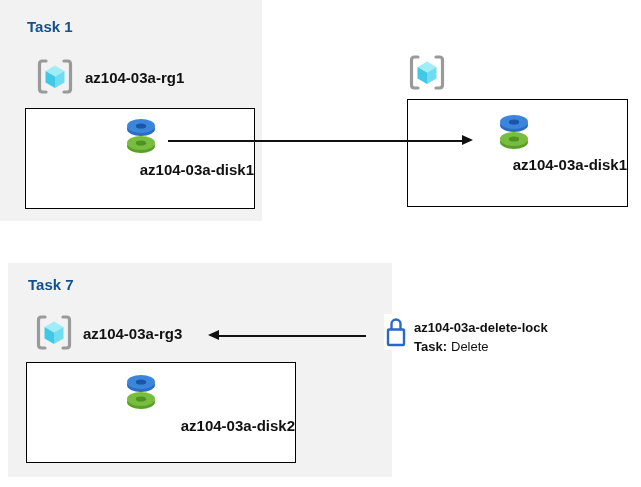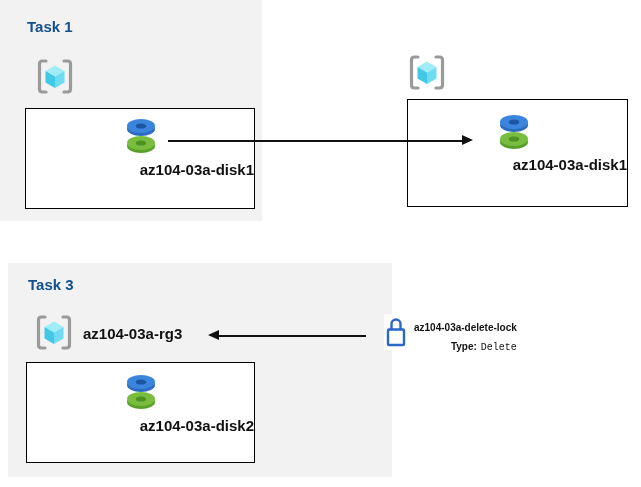--- a/index.html
+++ b/index.html
@@ -59,46 +59,46 @@
     border-bottom:5.5px solid transparent;
     border-right:11px solid var(--ink);
   }
   .lock-chip{
     position:absolute;
     background:#fff;
     display:flex;align-items:center;justify-content:center;
   }
   .lock-text{
     position:absolute;
-    font-size:10px;line-height:19px;color:var(--ink);
+    font-size:13px;line-height:19px;color:var(--ink);
     white-space:nowrap;
-    text-align:right;
   }
   .lock-text .name{font-weight:bold;display:block;}
   .lock-text .type-label{font-weight:bold;}
-  .lock-text .type-value{font-weight:normal;margin-left:4px;font-family:Liberation Mono, monospace;}
+  .lock-text .type-value{font-weight:normal;margin-left:4px;}
 </style>
 </head>
 <body>
 
 <div class="canvas">
 
   <div class="panel" style="left:0;top:2;width:262px;height:221px">
     <div class="task-title" style="left:27px;top:18px">Task 1</div>
   </div>
 
   <span class="icon" style="left:35px;top:57px;width:40px;height:39px">
     <svg width="40" height="39" viewBox="0 0 40 39">
       <path d="M11 4 H7.5 Q4.5 4 4.5 7 V32 Q4.5 35 7.5 35 H11" fill="none" stroke="#9a9a9a" stroke-width="3.2" stroke-linecap="round"></path>
       <path d="M29 4 H32.5 Q35.5 4 35.5 7 V32 Q35.5 35 32.5 35 H29" fill="none" stroke="#9a9a9a" stroke-width="3.2" stroke-linecap="round"></path>
       <polygon points="20,8.5 29.5,14 20,19.5 10.5,14" fill="#a0edf8"></polygon>
       <polygon points="10.5,14 20,19.5 20,31 10.5,25.5" fill="#41c8e5"></polygon>
       <polygon points="29.5,14 20,19.5 20,31 29.5,25.5" fill="#6fdcf1"></polygon>
     </svg>
   </span>
+  <div class="rg-label" style="left:85px;top:69px">az104-03a-rg1</div>
 
   <div class="resource-box" style="left:25px;top:108px;width:230px;height:101px">
     <span class="icon" style="left:98px;top:7px;width:34px;height:38px">
       <svg width="34" height="38" viewBox="0 0 34 38">
         <ellipse cx="17" cy="13" rx="14" ry="7" fill="#2b6cc0"></ellipse>
         <ellipse cx="17" cy="10" rx="14" ry="7" fill="#3b85dd"></ellipse>
         <ellipse cx="17" cy="10" rx="5.2" ry="2.6" fill="#1c55a4"></ellipse>
         <ellipse cx="17" cy="30" rx="14" ry="7" fill="#59a02a"></ellipse>
         <ellipse cx="17" cy="27" rx="14" ry="7" fill="#79bd3f"></ellipse>
         <ellipse cx="17" cy="27" rx="5.2" ry="2.6" fill="#4c9323"></ellipse>
@@ -129,35 +129,35 @@
         <ellipse cx="17" cy="27" rx="5.2" ry="2.6" fill="#4c9323"></ellipse>
       </svg>
     </span>
     <div class="disk-label" style="top:56px">az104-03a-disk1</div>
   </div>
 
   <div class="arrow-line" style="left:168px;top:140px;width:295px"></div>
   <div class="head-right" style="left:462px;top:135.25px"></div>
 
   <div class="panel" style="left:8px;top:263px;width:384px;height:214px">
-    <div class="task-title" style="left:20px;top:13px">Task 3</div>
+    <div class="task-title" style="left:20px;top:13px">Task 7</div>
   </div>
 
   <span class="icon" style="left:34px;top:313px;width:40px;height:39px">
     <svg width="40" height="39" viewBox="0 0 40 39">
       <path d="M11 4 H7.5 Q4.5 4 4.5 7 V32 Q4.5 35 7.5 35 H11" fill="none" stroke="#9a9a9a" stroke-width="3.2" stroke-linecap="round"></path>
       <path d="M29 4 H32.5 Q35.5 4 35.5 7 V32 Q35.5 35 32.5 35 H29" fill="none" stroke="#9a9a9a" stroke-width="3.2" stroke-linecap="round"></path>
       <polygon points="20,8.5 29.5,14 20,19.5 10.5,14" fill="#a0edf8"></polygon>
       <polygon points="10.5,14 20,19.5 20,31 10.5,25.5" fill="#41c8e5"></polygon>
       <polygon points="29.5,14 20,19.5 20,31 29.5,25.5" fill="#6fdcf1"></polygon>
     </svg>
   </span>
   <div class="rg-label" style="left:83px;top:325px">az104-03a-rg3</div>
 
-  <div class="resource-box" style="left:26px;top:362px;width:229px;height:101px">
+  <div class="resource-box" style="left:26px;top:362px;width:270px;height:101px">
     <span class="icon" style="left:97px;top:9px;width:34px;height:38px">
       <svg width="34" height="38" viewBox="0 0 34 38">
         <ellipse cx="17" cy="13" rx="14" ry="7" fill="#2b6cc0"></ellipse>
         <ellipse cx="17" cy="10" rx="14" ry="7" fill="#3b85dd"></ellipse>
         <ellipse cx="17" cy="10" rx="5.2" ry="2.6" fill="#1c55a4"></ellipse>
         <ellipse cx="17" cy="30" rx="14" ry="7" fill="#59a02a"></ellipse>
         <ellipse cx="17" cy="27" rx="14" ry="7" fill="#79bd3f"></ellipse>
         <ellipse cx="17" cy="27" rx="5.2" ry="2.6" fill="#4c9323"></ellipse>
       </svg>
     </span>
@@ -168,16 +168,16 @@
   <div class="head-left" style="left:208px;top:330.25px"></div>
 
   <div class="lock-chip" style="left:384px;top:314px;width:24px;height:36px">
     <svg width="24" height="36" viewBox="0 0 24 36">
       <path d="M7.5 16 V10 a4.5 4.5 0 0 1 9 0 V16" fill="none" stroke="#2b66c9" stroke-width="2.4"></path>
       <rect x="4" y="15.5" width="16" height="15.5" rx="1" fill="#ffffff" stroke="#2b66c9" stroke-width="2.4"></rect>
     </svg>
   </div>
   <div class="lock-text" style="left:414px;top:318px">
     <span class="name">az104-03a-delete-lock</span>
-    <span class="type-label">Type:</span><span class="type-value">Delete</span>
+    <span class="type-label">Task:</span><span class="type-value">Delete</span>
   </div>
 
 </div>
 
 </body></html>

